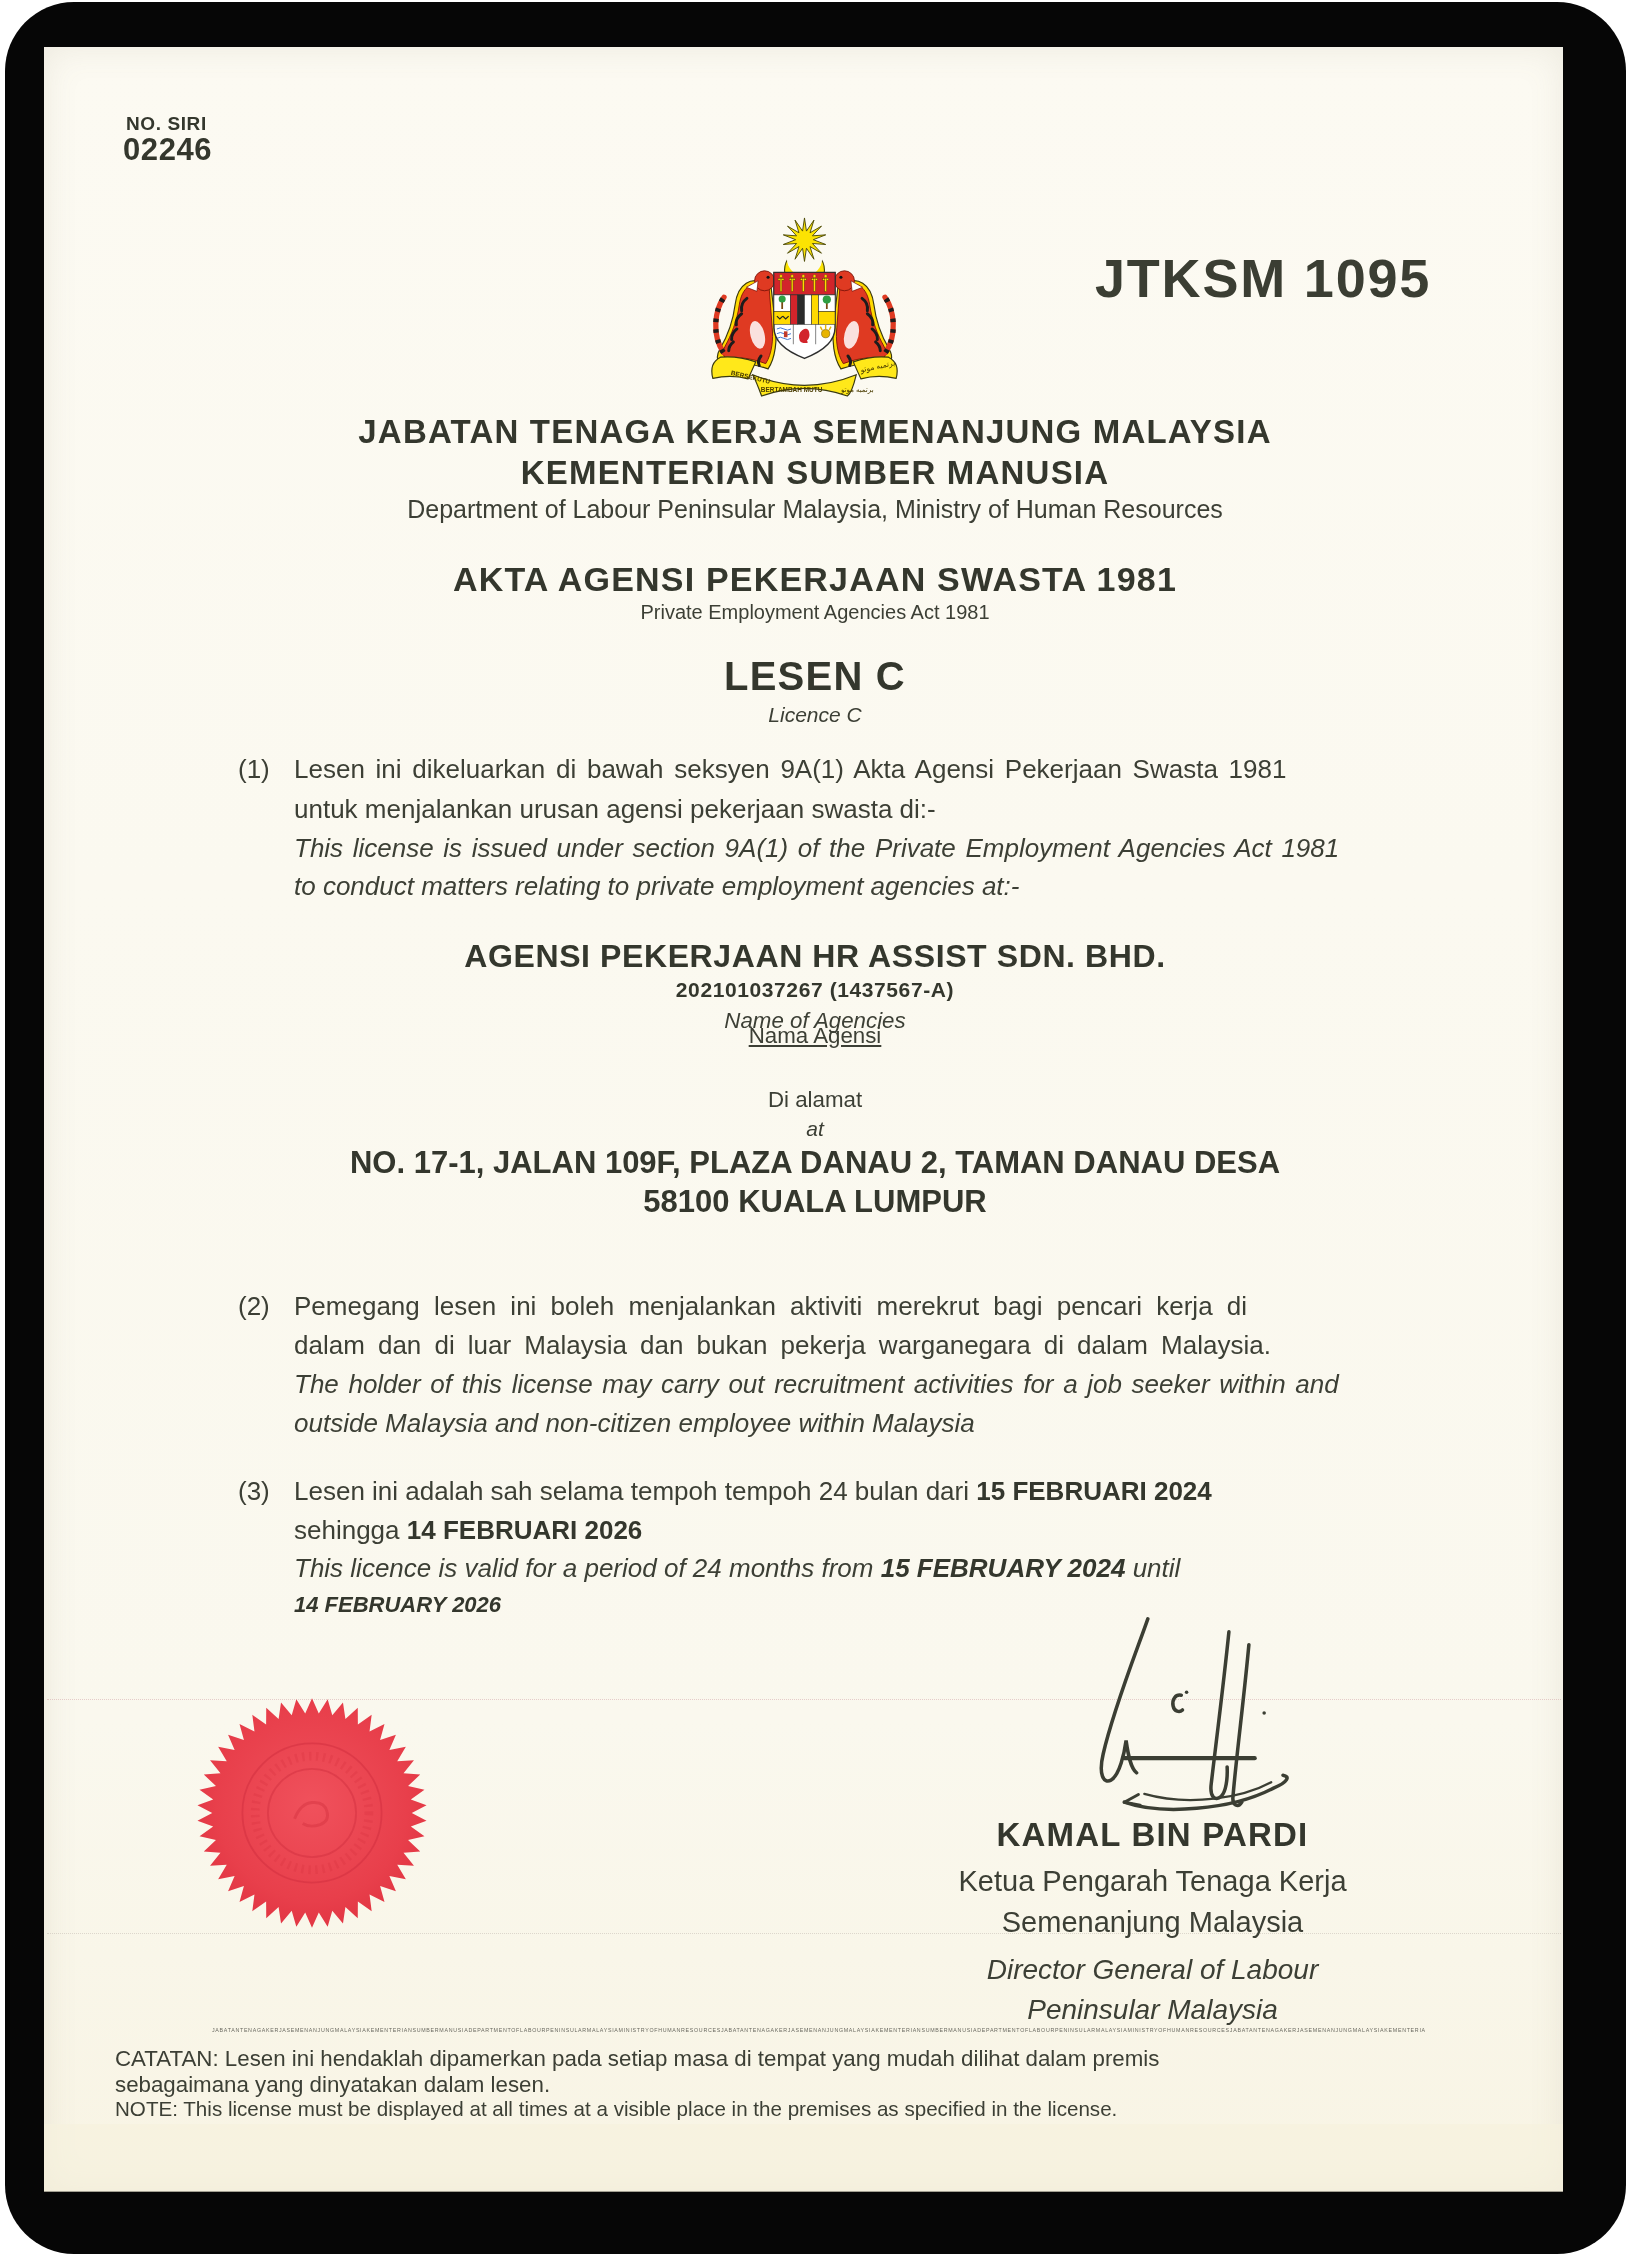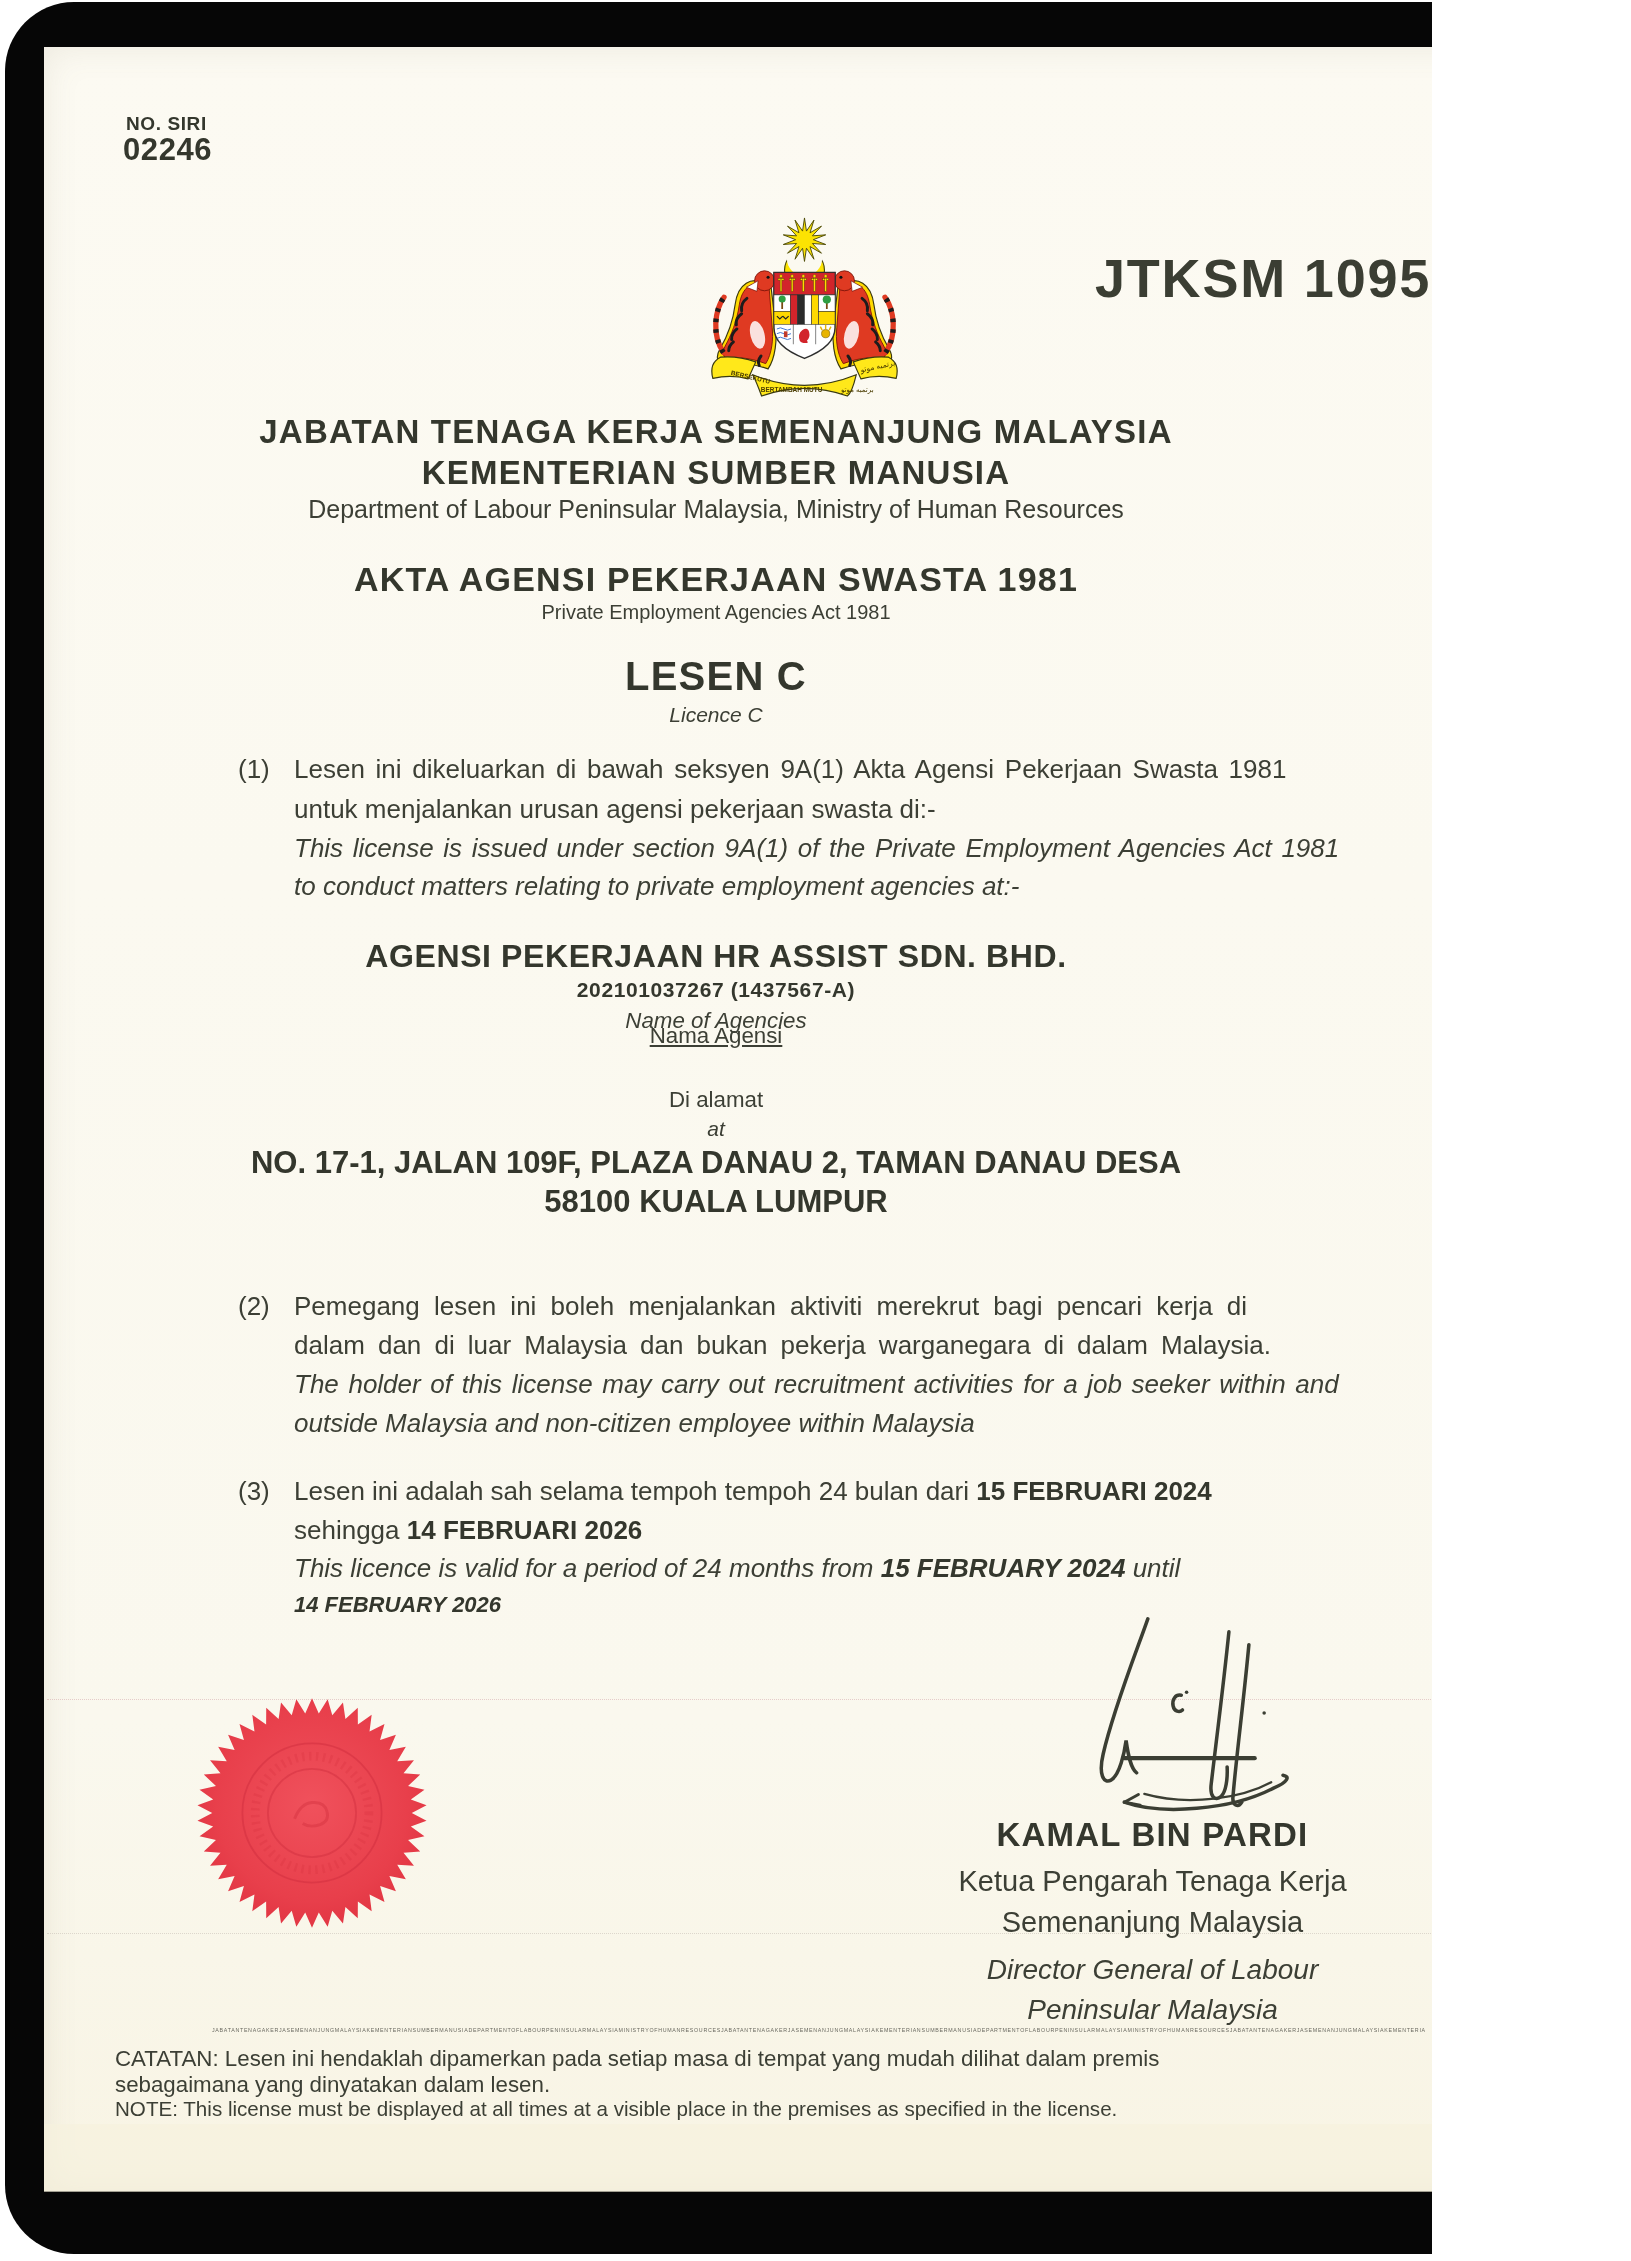--- a/index.html
+++ b/index.html
@@ -1,16 +1,16 @@
 <!DOCTYPE html>
 <html style="font-size:9.4px"><head>
 <meta charset="utf-8">
 <style>
   html,body{margin:0;padding:0;background:#ffffff;}
-  .canvas{position:relative;width:1432px;height:2261px;overflow:hidden;font-family:"Liberation Sans",sans-serif;}
+  .canvas{position:relative;width:1630px;height:2261px;overflow:hidden;font-family:"Liberation Sans",sans-serif;}
   .frame{position:absolute;left:4.7px;top:2.4px;width:1621px;height:2252px;background:#060606;border-radius:69px;}
   .paper{position:absolute;left:44px;top:47px;width:1519px;height:2144px;background:linear-gradient(180deg,#fcfaf2 0%,#faf8ee 78%,#f8f4e4 100%);box-shadow:inset 0 0 35px rgba(120,115,90,.12);}
   .abs{position:absolute;}
   .ink{color:#3c3f35;}
   .b{font-weight:bold;color:#34372d;}
   .i{font-style:italic;}
   .ctr{text-align:center;width:100%;left:0;}
   .doc-line{white-space:nowrap;}
   .pnum{display:inline-block;width:56px;}
   .dotline{height:0;border-top:1.8px dotted rgba(205,150,155,.45);}

